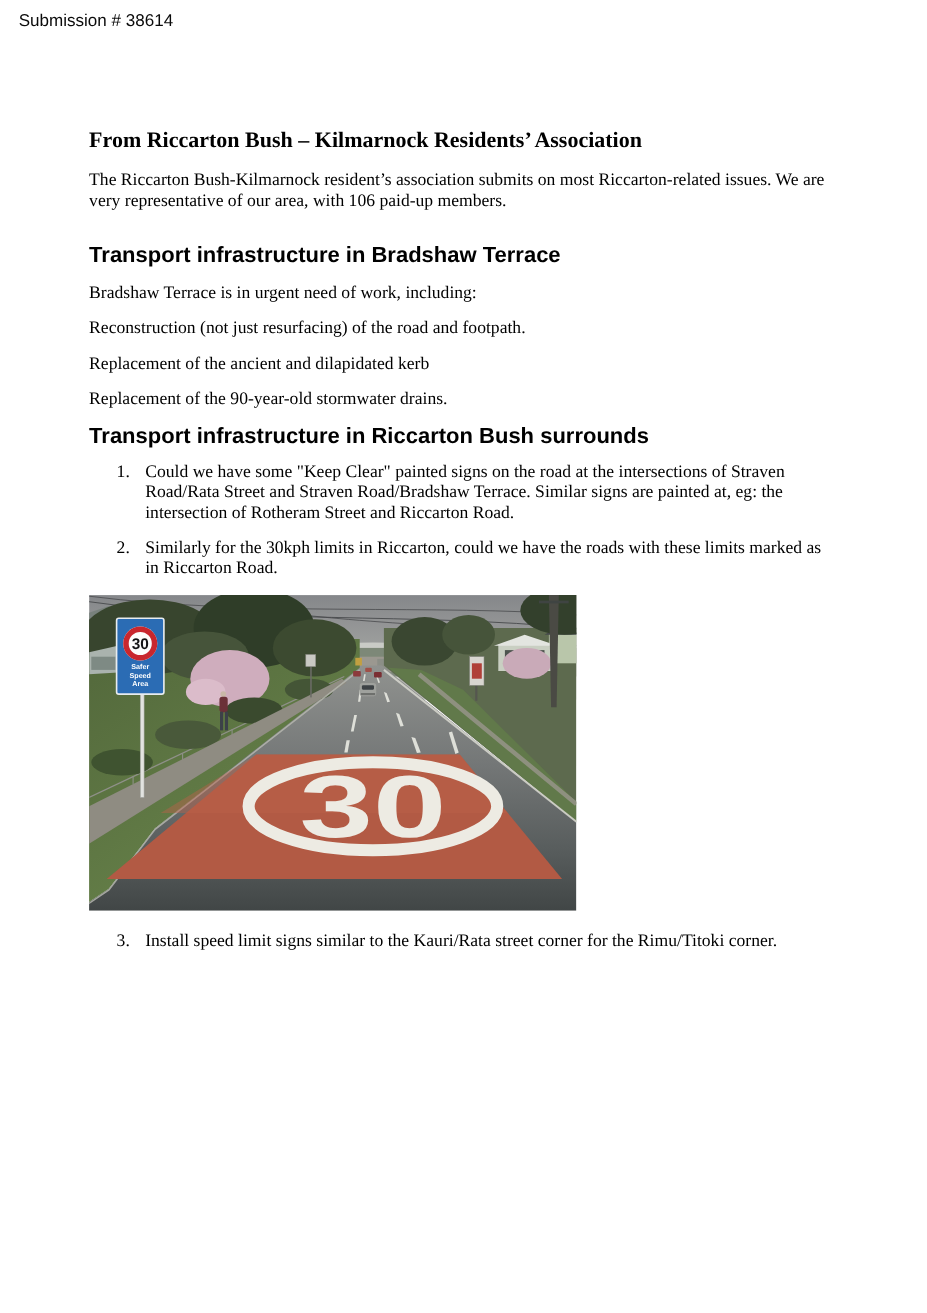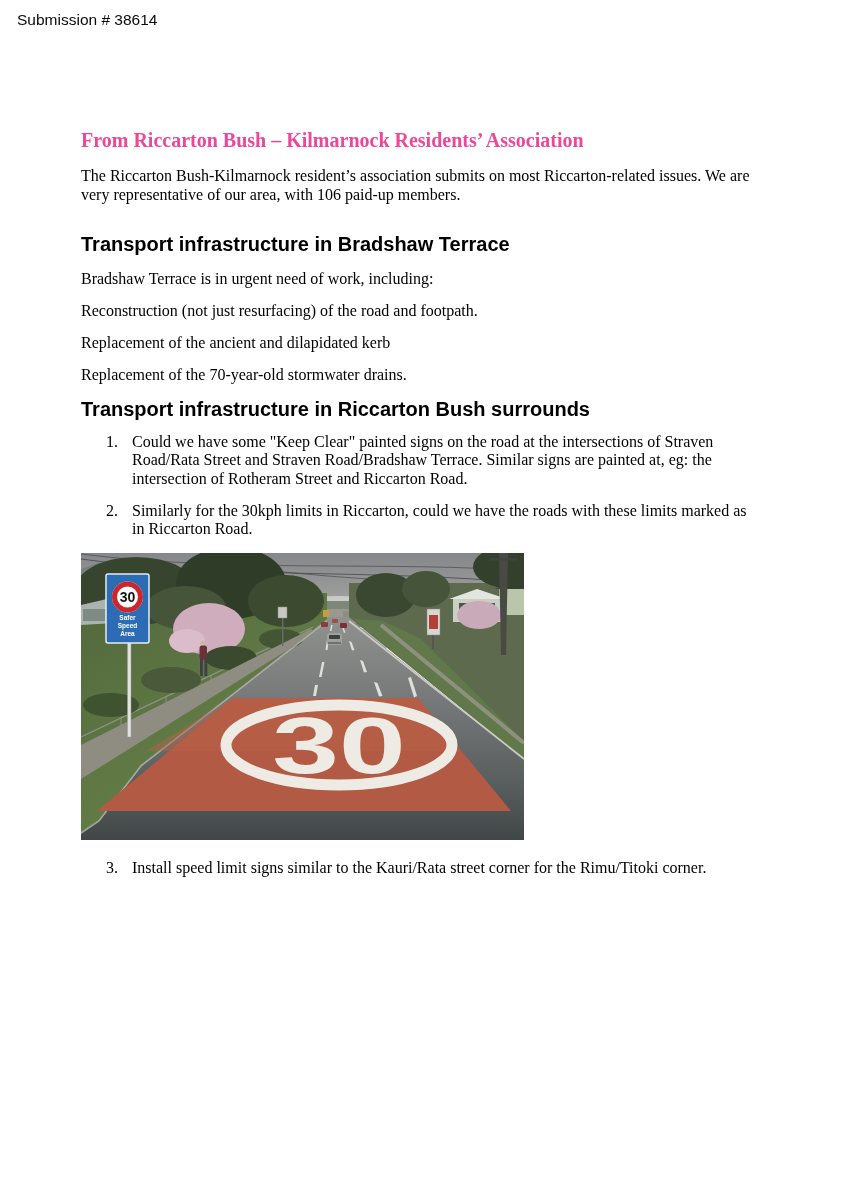--- a/index.html
+++ b/index.html
@@ -6,21 +6,21 @@
   body{
     width:843px;height:1194px;background:#ffffff;color:#000;
     font-family:"Liberation Serif",serif;position:relative;overflow:hidden;
   }
   .submission-line{
     position:absolute;left:17px;top:10px;
     font:15.5px/20px "Liberation Sans",sans-serif;color:#0a0a0a;text-align:right;
   }
   .content{position:absolute;left:81px;top:116px;width:684px;}
   .h-sans{font:bold 20px/24px "Liberation Sans",sans-serif;margin:0;color:#000;}
-  .h-serif{font:bold 20px/24px "Liberation Serif",serif;margin:12px 0 0;color:#ec4899;}
+  .h-serif{font:bold 20px/24px "Liberation Serif",serif;margin:0 0 0;color:#000000;}
   .sec{margin-top:28px;}
   .sec2{margin-top:13px;}
   p.body{font:16px/18.5px "Liberation Serif",serif;margin:13.5px 0 0;}
   p.intro{margin-top:15px;}
   .li{display:flex;margin:11.5px 0 0;font:16px/18.5px "Liberation Serif",serif;}
   .li + .li{margin-top:13.5px;}
   .li .marker{flex:none;width:26px;margin-left:25px;}
   .li .txt{flex:1;padding-right:16px;}
   figure.photo{margin:14px 0 0;padding:0;width:443px;height:287px;line-height:0;}
   .li.item3{margin-top:19px;}
@@ -35,21 +35,21 @@
 
   <h2 class="h-serif">From Riccarton Bush – Kilmarnock Residents’ Association</h2>
 
   <p class="body intro">The Riccarton Bush-Kilmarnock resident’s association submits on most Riccarton-related issues. We are very representative of our area, with 106 paid-up members.</p>
 
   <h1 class="h-sans sec">Transport infrastructure in Bradshaw Terrace</h1>
 
   <p class="body">Bradshaw Terrace is in urgent need of work, including:</p>
   <p class="body">Reconstruction (not just resurfacing) of the road and footpath.</p>
   <p class="body">Replacement of the ancient and dilapidated kerb</p>
-  <p class="body">Replacement of the 70-year-old stormwater drains.</p>
+  <p class="body">Replacement of the 90-year-old stormwater drains.</p>
 
   <h1 class="h-sans sec2">Transport infrastructure in Riccarton Bush surrounds</h1>
 
   <div class="li">
     <span class="marker">1.</span>
     <span class="txt">Could we have some "Keep Clear" painted signs on the road at the intersections of Straven Road/Rata Street and Straven Road/Bradshaw Terrace. Similar signs are painted at, eg: the intersection of Rotheram Street and Riccarton Road.</span>
   </div>
   <div class="li">
     <span class="marker">2.</span>
     <span class="txt">Similarly for the 30kph limits in Riccarton, could we have the roads with these limits marked as in Riccarton Road.</span>

